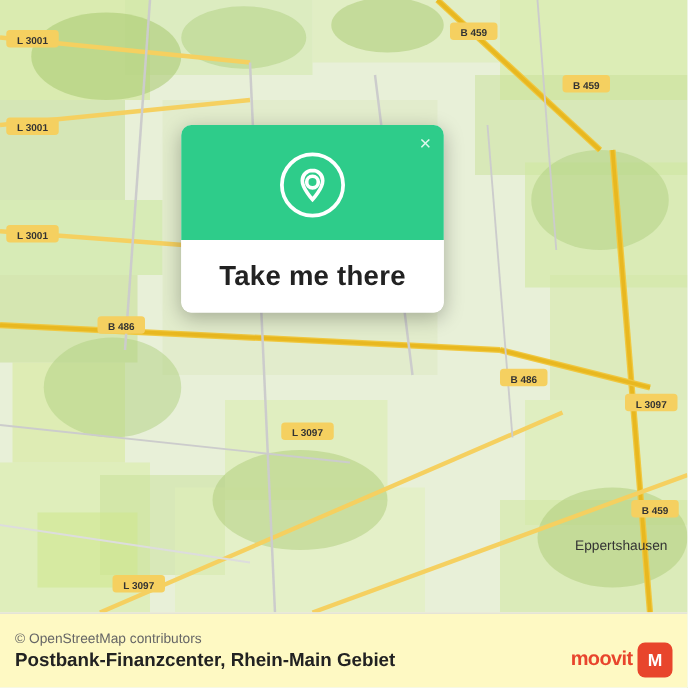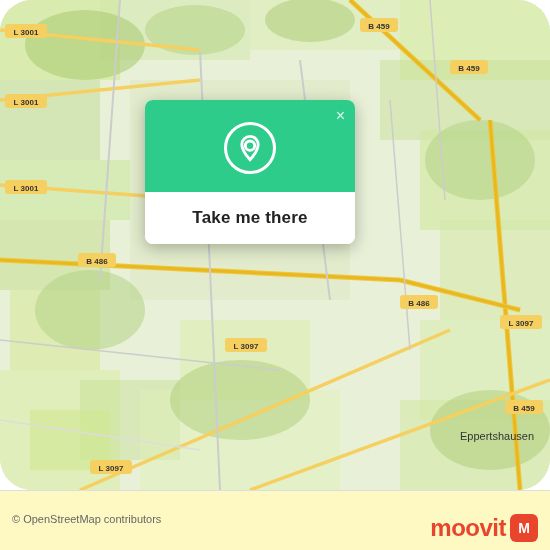--- a/index.html
+++ b/index.html
@@ -12,21 +12,20 @@
       position: relative;
     }
 
     
     #map-container {
       width: 550px;
       height: 490px;
       position: relative;
       overflow: hidden;
       background-color: #e8f0d8;
-      border-radius: 32px;
     }
 
     
     #map-svg {
       position: absolute;
       top: 0; left: 0;
       width: 100%; height: 100%;
     }
 
     
@@ -84,21 +83,21 @@
       width: 28px;
       height: 28px;
     }
 
     #popup-button {
       width: 100%;
       background: white;
       border: none;
       border-radius: 0 0 8px 8px;
       padding: 16px 0;
-      font-size: 17px;
+      font-size: 22px;
       font-weight: 600;
       color: #222;
       cursor: pointer;
       letter-spacing: 0.01em;
     }
 
     
     #bottom-bar {
       width: 550px;
       height: 60px;
@@ -127,21 +126,21 @@
     #moovit-logo {
       position: absolute;
       right: 12px;
       bottom: 8px;
       display: flex;
       align-items: center;
       gap: 4px;
     }
 
     #moovit-text {
-      font-size: 24px;
+      font-size: 16px;
       font-weight: 700;
       color: #e8452c;
       letter-spacing: -0.5px;
     }
 
     #moovit-icon {
       width: 28px;
       height: 28px;
       background: #e8452c;
       border-radius: 6px;
@@ -270,20 +269,21 @@
           <path d="M12 2C8.13 2 5 5.13 5 9c0 5.25 7 13 7 13s7-7.75 7-13c0-3.87-3.13-7-7-7z" stroke="white" stroke-width="2.5" fill="none"></path>
         </svg>
       </div>
     </div>
     <button id="popup-button">Take me there</button>
   </div>
 </div>
 
 <div id="bottom-bar">
   <div id="attribution">© OpenStreetMap contributors</div>
+  <div id="place-name">Postbank-Finanzcenter, Rhein-Main Gebiet</div>
 
   <div id="moovit-logo">
     <span id="moovit-text">moovit</span>
     <div id="moovit-icon">
       <span>M</span>
     </div>
   </div>
 </div>
 
 </body></html>

